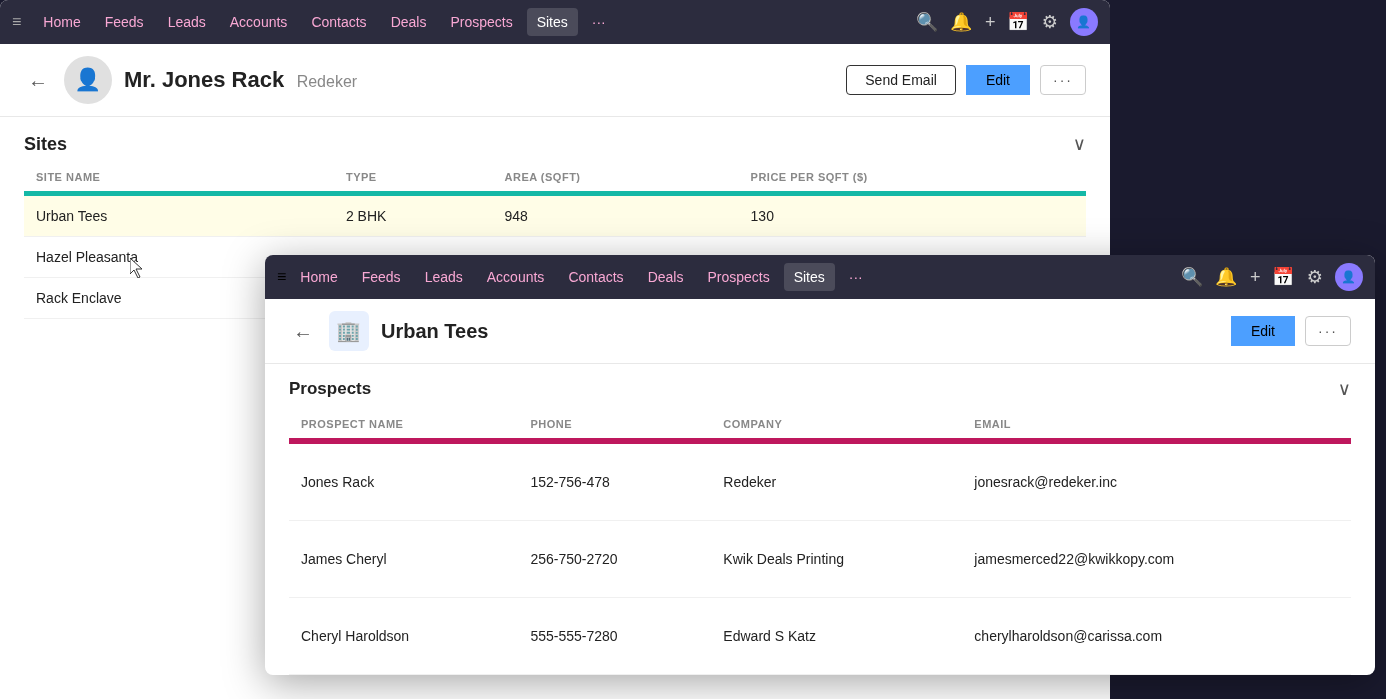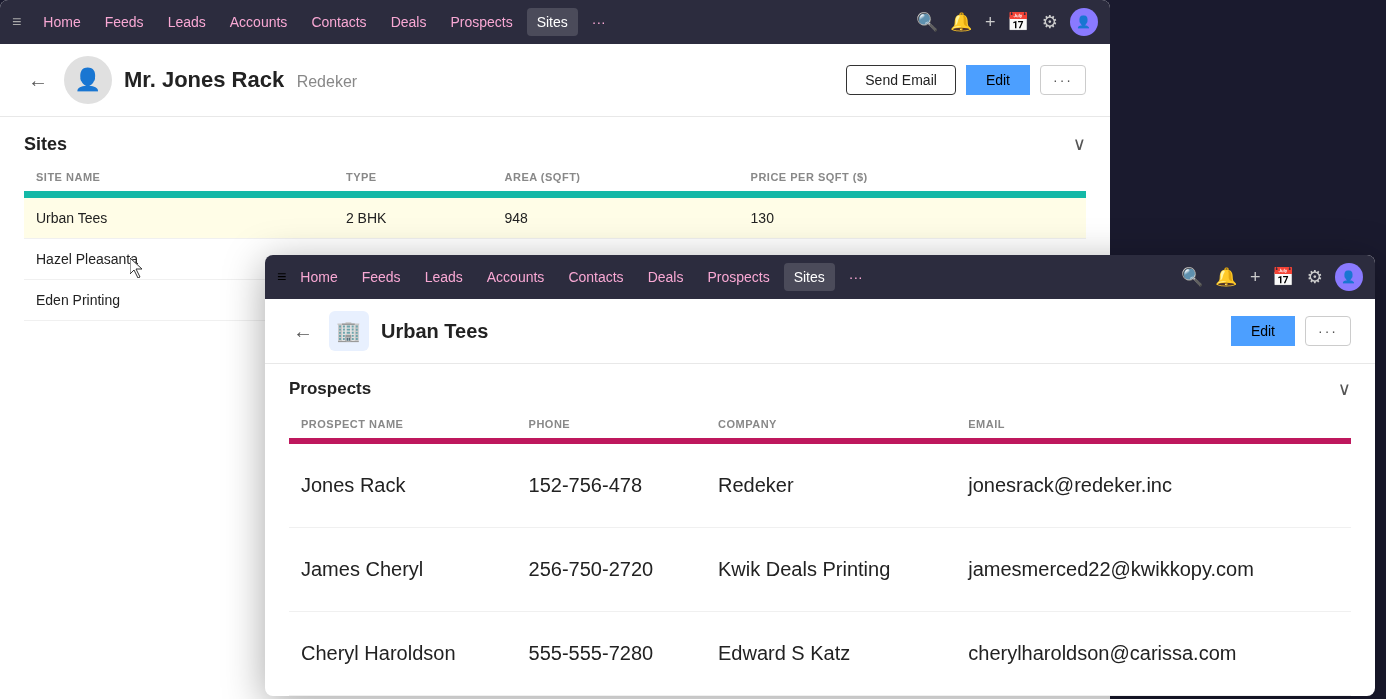--- a/index.html
+++ b/index.html
@@ -126,21 +126,21 @@
       color: #222;
     }
     .section-toggle { color: #555; font-size: 18px; cursor: pointer; }
 
     
     .data-table {
       width: 100%;
       border-collapse: collapse;
     }
     .data-table thead tr {
-      border-bottom: 7px solid #14b8a6;
+      border-bottom: 5px solid #14b8a6;
       margin-top: 11px;
     }
     .data-table thead th {
       text-align: left;
       font-size: 11px;
       font-weight: 600;
       color: #888;
       letter-spacing: 0.5px;
       padding: 8px 12px;
       text-transform: uppercase;
@@ -243,21 +243,21 @@
       color: #888;
       letter-spacing: 0.5px;
       padding: 8px 12px;
       text-transform: uppercase;
     }
     .prospects-table tbody tr {
       border-bottom: 1px solid #f0f0f0;
     }
     .prospects-table tbody td {
       padding: 30px 12px;
-      font-size: 20px;
+      font-size: 14px;
       color: #222;
     }
   </style>
 </head>
 <body>
 
 <div class="bg-window">
 
   <div class="nav-bar">
     <span class="hamburger">≡</span>
@@ -316,21 +316,21 @@
           <td>948</td>
           <td>130</td>
         </tr>
         <tr>
           <td class="link-cell">Hazel Pleasanta</td>
           <td></td>
           <td></td>
           <td></td>
         </tr>
         <tr>
-          <td class="link-cell">Eden Printing</td>
+          <td class="link-cell">Rack Enclave</td>
           <td></td>
           <td></td>
           <td></td>
         </tr>
       </tbody>
     </table>
   </div>
 </div>
 
 <div class="cursor-pointer" style="left: 130px; top: 258px;">

